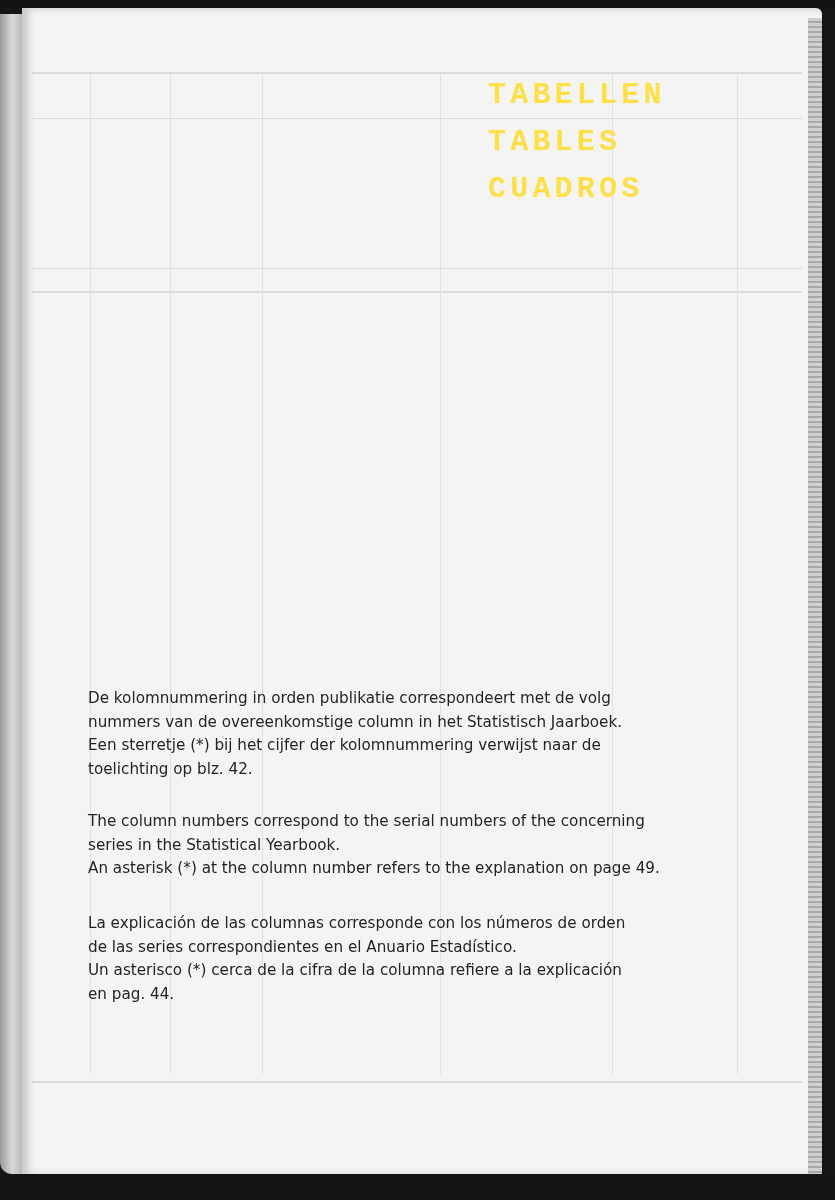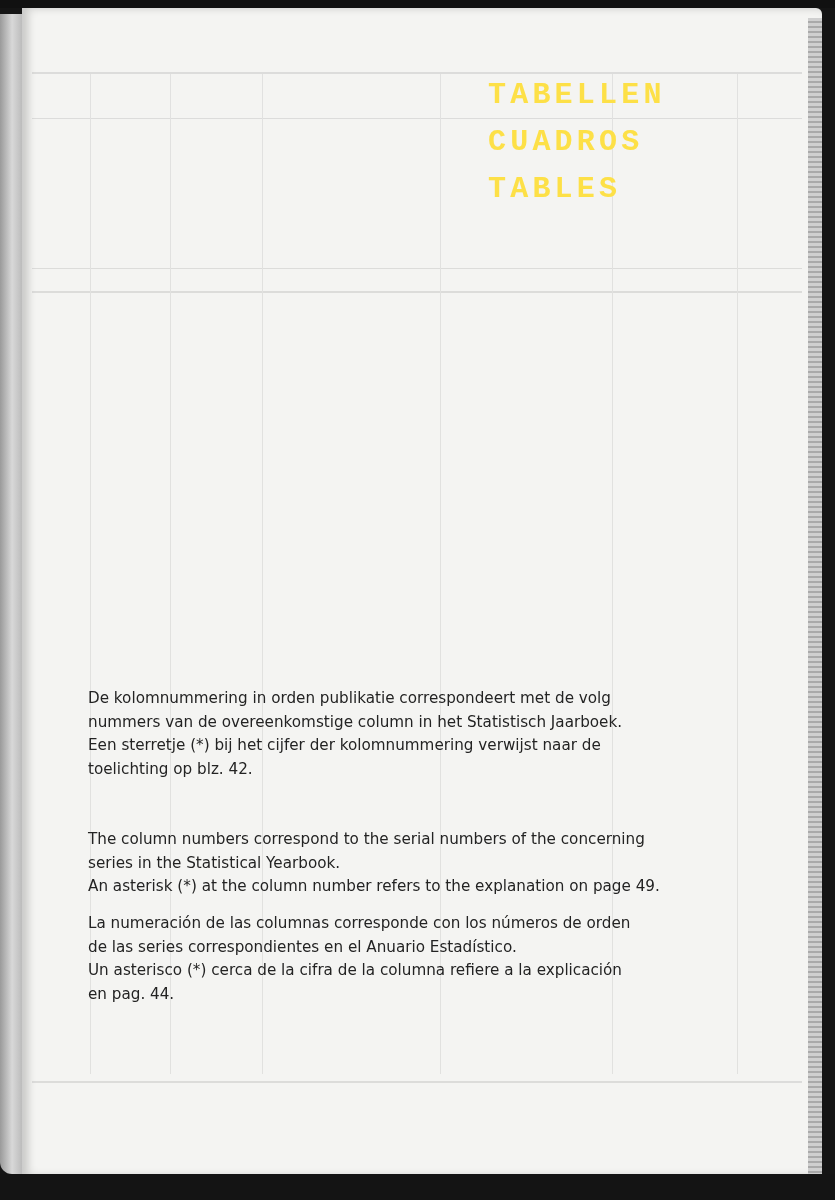--- a/index.html
+++ b/index.html
@@ -43,21 +43,21 @@
 
     .text-block {
       position: absolute; left: 88px; width: 632px;
       font-family: "DejaVu Sans", sans-serif;
       font-size: 15.2px; line-height: 23.5px;
       color: #232323;
       text-align: justify;
     }
     .text-block .line { display: block; }
     .p-nl { top: 687px; }
-    .p-en { top: 828px; }
+    .p-en { top: 810px; }
     .p-es { top: 912px; }
   </style>
 </head>
 <body>
 
 <div class="top-band"></div>
 <div class="left-page-edge"></div>
 
 <div class="page">
   <div class="ghost">
@@ -72,37 +72,37 @@
     <div class="vline" style="left:418px"></div>
     <div class="vline" style="left:590px"></div>
     <div class="vline" style="left:715px"></div>
   </div>
 
   <div class="right-edge"></div>
 </div>
 
 <div class="title-block">
   <span class="title-line">TABELLEN</span>
+  <span class="title-line">TABLES</span>
   <span class="title-line">CUADROS</span>
-  <span class="title-line">TABLES</span>
 </div>
 
 <div class="text-block p-nl">
   <span class="line">De kolomnummering in orden publikatie correspondeert met de volg</span>
   <span class="line">nummers van de overeenkomstige column in het Statistisch Jaarboek.</span>
   <span class="line">Een sterretje (*) bij het cijfer der kolomnummering verwijst naar de</span>
   <span class="line">toelichting op blz. 42.</span>
 </div>
 
 <div class="text-block p-en">
   <span class="line">The column numbers correspond to the serial numbers of the concerning</span>
   <span class="line">series in the Statistical Yearbook.</span>
   <span class="line">An asterisk (*) at the column number refers to the explanation on page 49.</span>
 </div>
 
 <div class="text-block p-es">
-  <span class="line">La numeración de las columnas corresponde con los números de orden</span>
+  <span class="line">La explicación de las columnas corresponde con los números de orden</span>
   <span class="line">de las series correspondientes en el Anuario Estadístico.</span>
   <span class="line">Un asterisco (*) cerca de la cifra de la columna refiere a la explicación</span>
   <span class="line">en pag. 44.</span>
 </div>
 
 <div class="bottom-dark"></div>
 
 </body></html>

